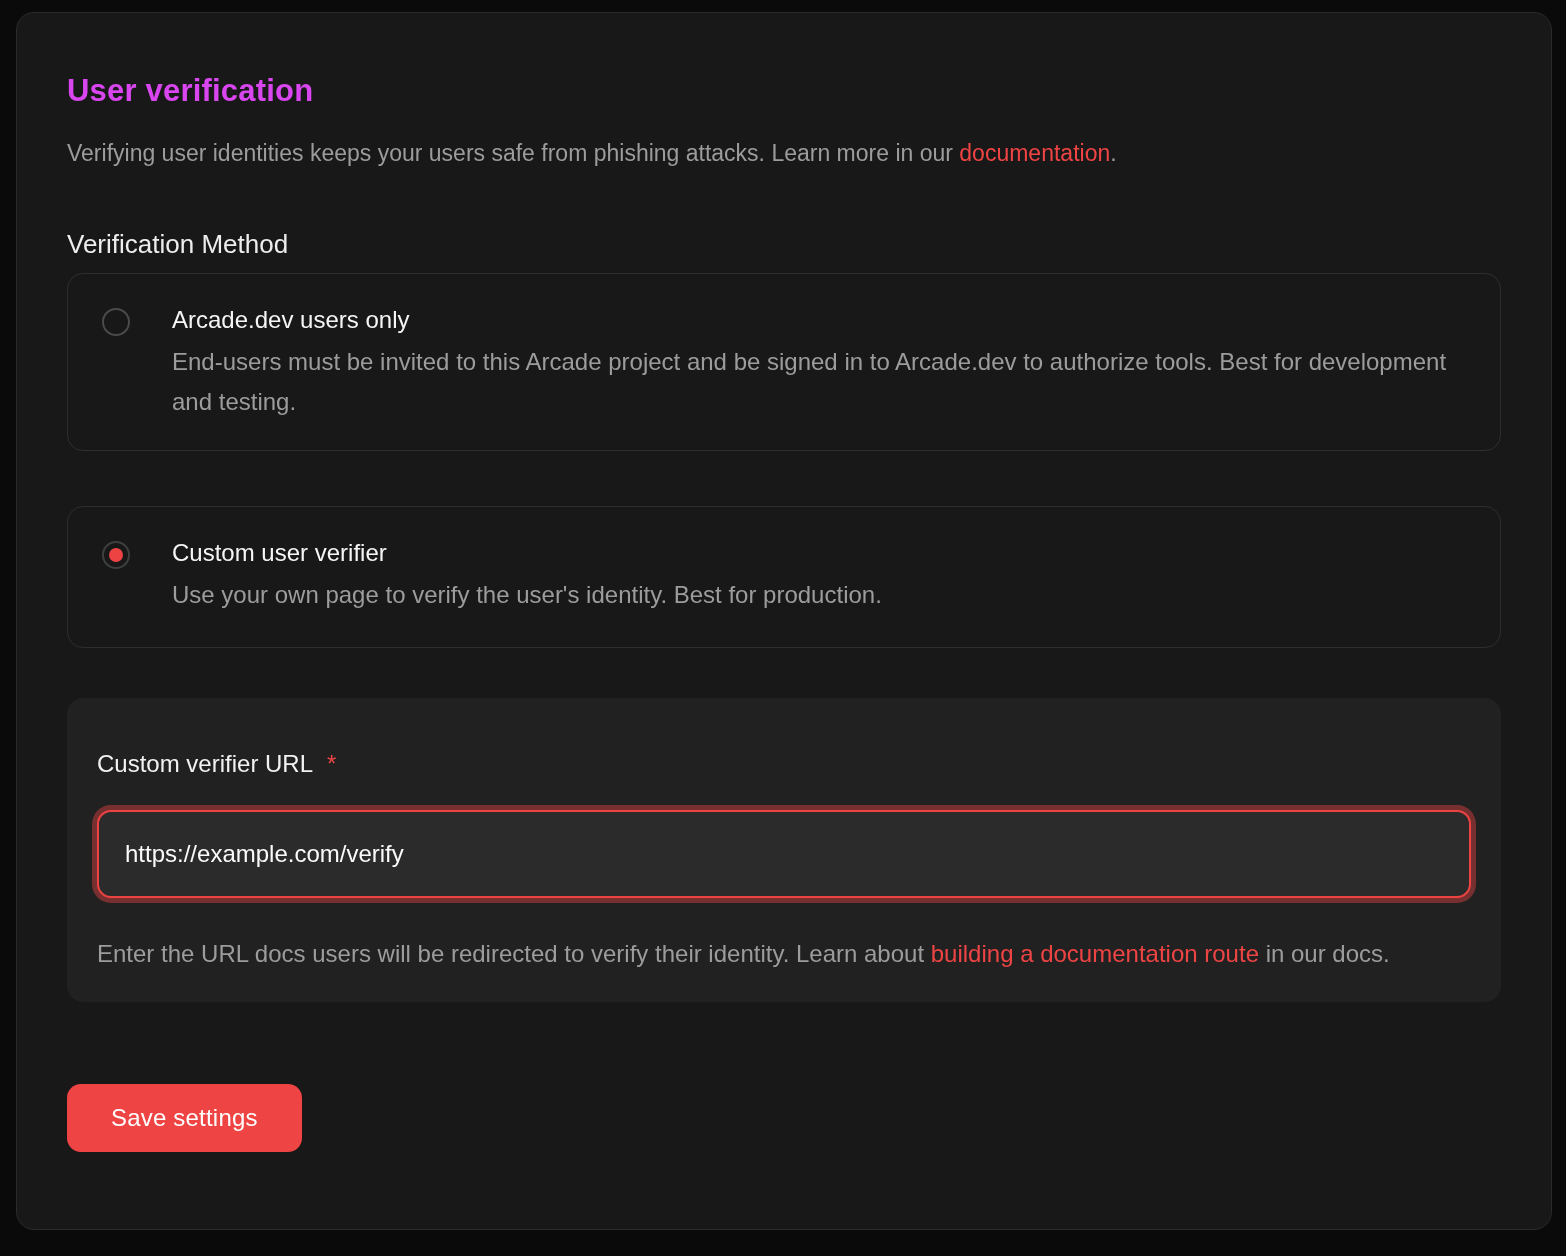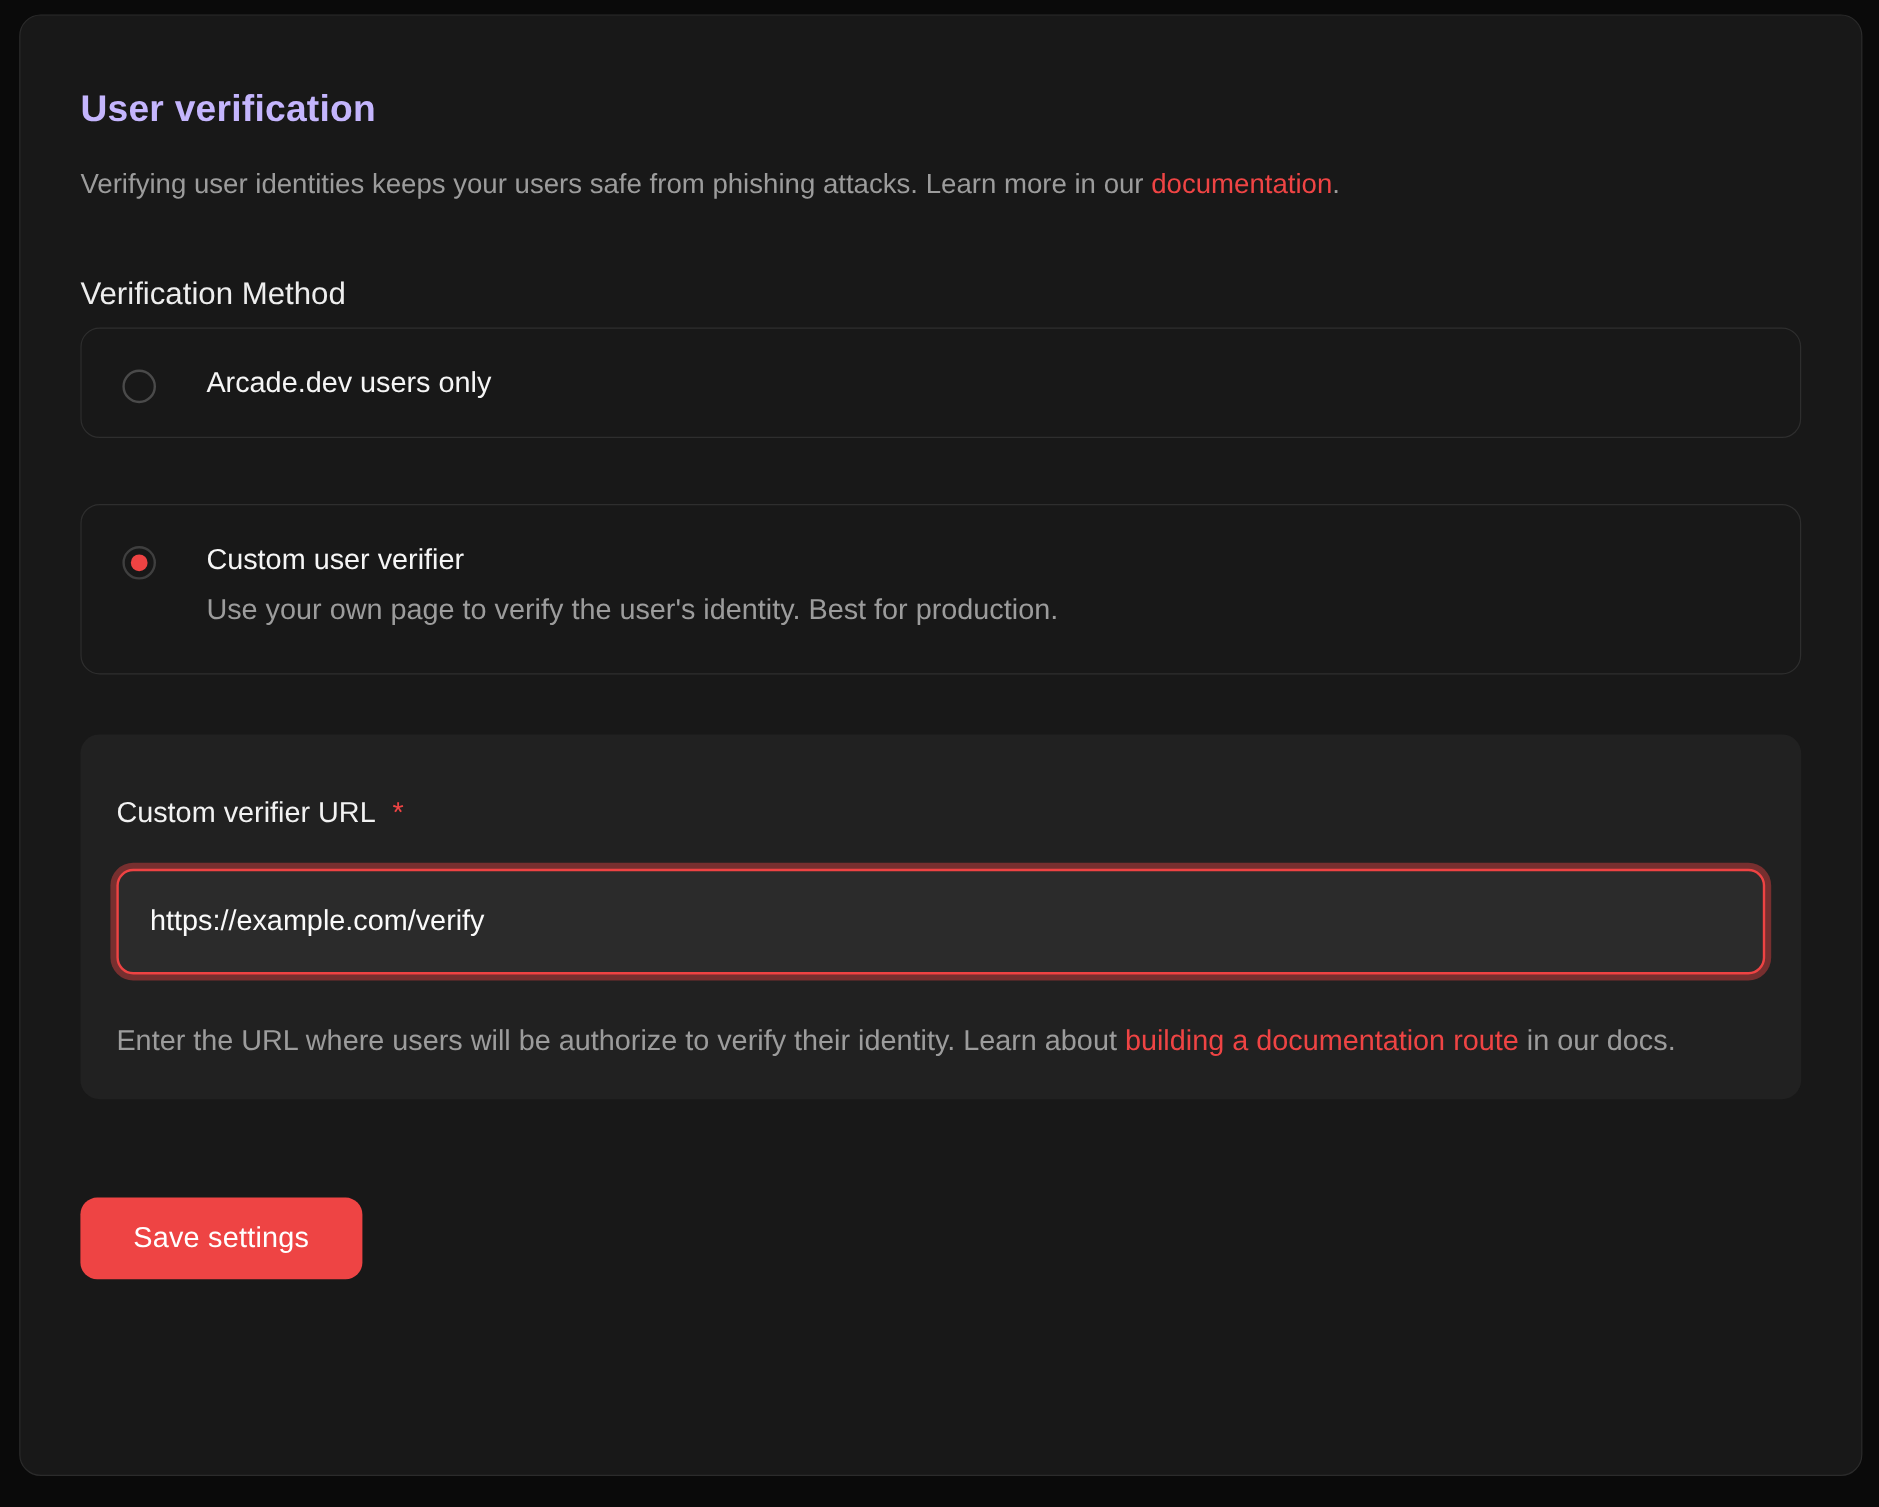--- a/index.html
+++ b/index.html
@@ -19,21 +19,21 @@
     width: 1536px;
     height: 1218px;
     background: #181818;
     border: 1px solid #2b2b2b;
     border-radius: 18px;
     padding: 58px 50px 0 50px;
   }
   .page-title {
     font-size: 31px;
     font-weight: 700;
-    color: #c4b5fd;
+    color: #d946ef;
     line-height: 40px;
     margin: 0;
     letter-spacing: 0.2px;
   }
   .page-subtitle {
     margin: 26px 0 0 0;
     font-size: 23px;
     line-height: 32px;
     color: #9c9c9c;
     font-weight: 400;
@@ -169,39 +169,40 @@
   <h1 class="page-title">User verification</h1>
 
   <p class="page-subtitle"><span>Verifying user identities keeps your users safe from phishing attacks. Learn more in our </span><a class="red-link">documentation</a><span>.</span></p>
 
   <h2 class="section-heading">Verification Method</h2>
 
   <div class="option-card">
     <div class="radio"></div>
     <div>
       <div class="option-label">Arcade.dev users only</div>
+      <div class="option-desc">End-users must be invited to this Arcade project and be signed in to Arcade.dev to authorize tools. Best for development and testing.</div>
     </div>
   </div>
 
   <div class="option-card second">
     <div class="radio selected">
         <div class="dot"></div>
       </div>
     <div>
       <div class="option-label">Custom user verifier</div>
       <div class="option-desc">Use your own page to verify the user's identity. Best for production.</div>
     </div>
   </div>
 
   <div class="verifier-panel">
     <div class="field-label-row">
       <span class="field-label">Custom verifier URL</span>
       <span class="required-star">*</span>
     </div>
     <input class="url-input" type="text" value="https://example.com/verify" style="">
-    <p class="helper-text"><span>Enter the URL where users will be authorize to verify their identity. Learn about </span><a class="red-link">building a documentation route</a><span> in our docs.</span></p>
+    <p class="helper-text"><span>Enter the URL docs users will be redirected to verify their identity. Learn about </span><a class="red-link">building a documentation route</a><span> in our docs.</span></p>
   </div>
 
   <div class="actions-row">
     <button class="save-button">Save settings</button>
   </div>
 
 </div>
 
 </body></html>

